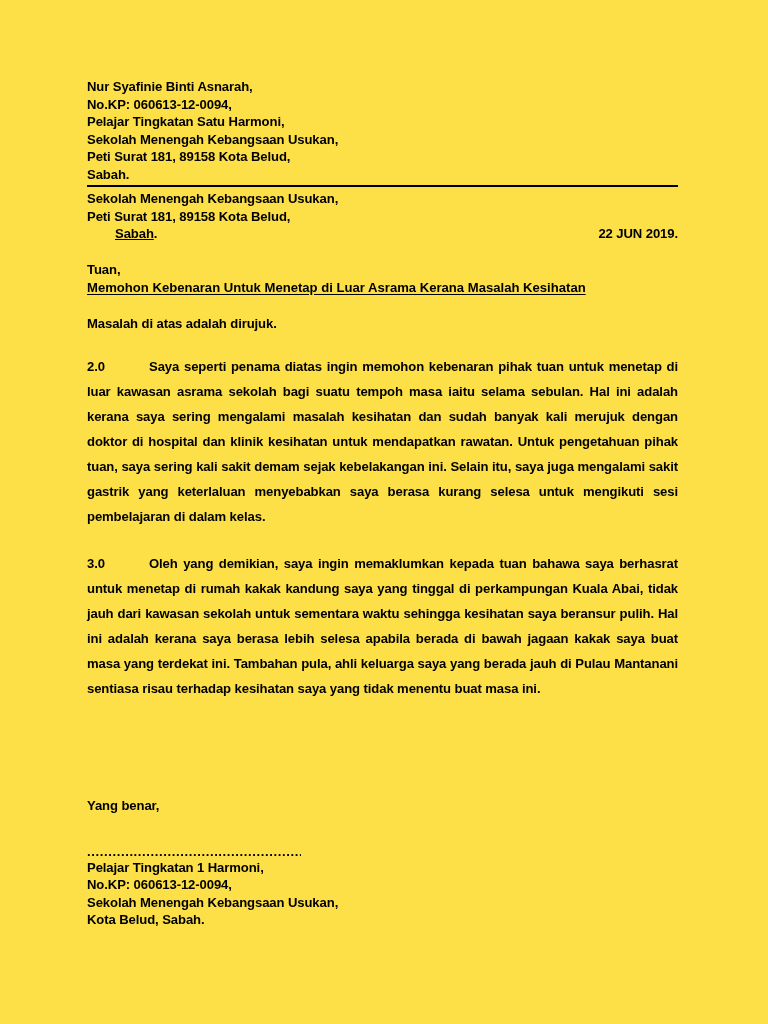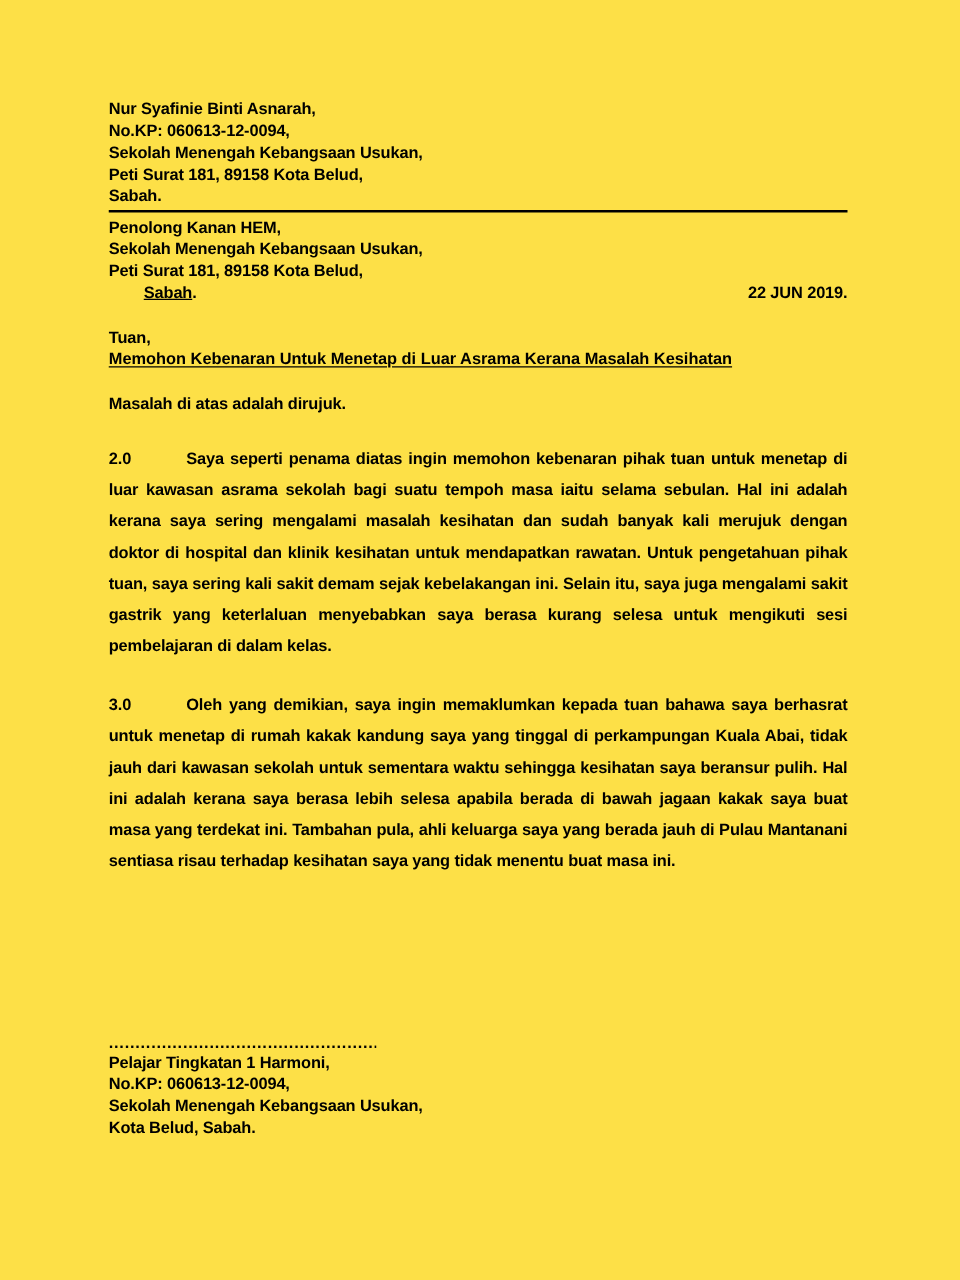--- a/index.html
+++ b/index.html
@@ -107,29 +107,29 @@
 </style>
 </head>
 <body>
 
 <div class="page">
   <div class="content">
 
     <div class="block-sender">
       <div class="addr-line">Nur Syafinie Binti Asnarah,</div>
       <div class="addr-line">No.KP: 060613-12-0094,</div>
+      <div class="addr-line">Pelajar Tingkatan Satu Harmoni,</div>
       <div class="addr-line">Sekolah Menengah Kebangsaan Usukan,</div>
       <div class="addr-line">Peti Surat 181, 89158 Kota Belud,</div>
       <div class="addr-line">Sabah.</div>
     </div>
 
     <div class="rule"></div>
 
     <div class="block-recipient">
-      <div class="addr-line">Penolong Kanan HEM,</div>
       <div class="addr-line">Sekolah Menengah Kebangsaan Usukan,</div>
       <div class="addr-line">Peti Surat 181, 89158 Kota Belud,</div>
       <div class="date-row">
         <div class="left addr-line"><span class="u">Sabah</span><span>.</span></div>
         <div class="right addr-line">22 JUN 2019.</div>
       </div>
     </div>
 
     <div class="gap-md"></div>
 
@@ -149,20 +149,21 @@
 
     <div class="gap-lg"></div>
 
     <div class="para"><span class="num">3.0</span><span>Oleh yang demikian, saya ingin memaklumkan kepada tuan bahawa saya berhasrat untuk menetap di rumah kakak kandung saya yang tinggal di perkampungan Kuala Abai, tidak jauh dari kawasan sekolah untuk sementara waktu sehingga kesihatan saya beransur pulih. Hal ini adalah kerana saya berasa lebih selesa apabila berada di bawah jagaan kakak saya buat masa yang terdekat ini. Tambahan pula, ahli keluarga saya yang berada jauh di Pulau Mantanani sentiasa risau terhadap kesihatan saya yang tidak menentu buat masa ini.</span></div>
 
     <div class="gap-lg"></div>
 
 
     <div class="gap-sign"></div>
 
+    <div class="body-text">Yang benar,</div>
 
     <div class="gap-sign2"></div>
 
     <div class="dots">...................................................</div>
     <div class="sig-line">Pelajar Tingkatan 1 Harmoni,</div>
     <div class="sig-line">No.KP: 060613-12-0094,</div>
     <div class="sig-line">Sekolah Menengah Kebangsaan Usukan,</div>
     <div class="sig-line">Kota Belud, Sabah.</div>
 
   </div>

